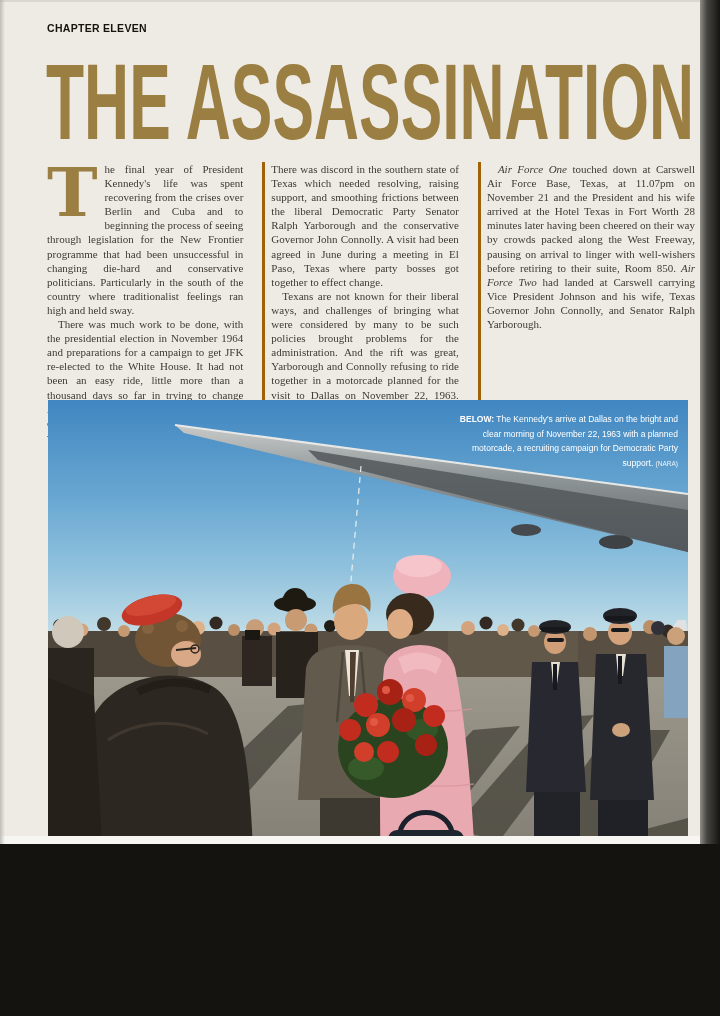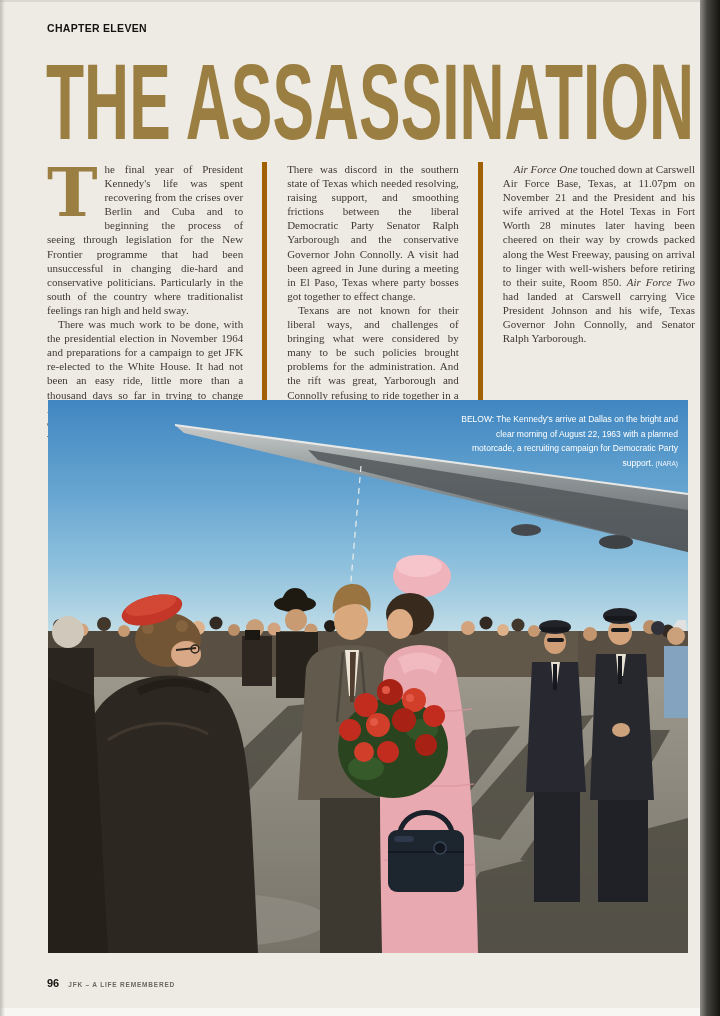--- a/index.html
+++ b/index.html
@@ -1,51 +1,51 @@
 <!DOCTYPE html>
 <html><head>
 <meta charset="utf-8">
 <style>
   * { margin:0; padding:0; box-sizing:border-box; }
   html,body { width:720px; height:1016px; }
   body { background:#141310; font-family:"Liberation Sans", sans-serif; }
-  .scan { position:relative; width:720px; height:1016px; background:#141310; overflow:hidden; }
+  .scan { position:relative; width:720px; height:844px; background:#141310; overflow:hidden; }
   .page { position:absolute; left:0; top:0; width:720px; height:1016px; background:#edebe4; }
 
   
   .edge-right { position:absolute; top:0; right:0; width:20px; height:1016px;
     background:linear-gradient(90deg,#8f8d86 0%,#454440 35%,#15140f 100%); z-index:50; }
   .edge-left { position:absolute; top:0; left:0; width:5px; height:1016px;
     background:linear-gradient(90deg,#b0aea7,rgba(237,235,228,0)); opacity:.75; z-index:49; }
   .edge-top { position:absolute; top:0; left:0; width:700px; height:2px; background:#c9c7c0; opacity:.55; z-index:48; }
   .edge-bottom { position:absolute; bottom:0; left:0; width:700px; height:8px; background:#f7f6f3; z-index:47; }
 
   .chapter { position:absolute; left:47px; top:22px; font-weight:bold; font-size:10.5px;
     letter-spacing:.3px; color:#16130e; }
 
   .title-svg { position:absolute; left:45px; top:59px; }
   .title-text { font-family:"Liberation Sans", sans-serif; font-weight:bold; font-size:108px; fill:#9b7e41; }
 
   .cols { position:absolute; left:47px; top:162px; width:648px; display:flex; }
   .col { width:200px; }
-  .col + .col { margin-left:19px; border-left:5px solid #a16207; padding-left:20px; }
+  .col + .col { margin-left:19px; border-left:3px solid #a16207; padding-left:6px; }
   .col:last-child { width:221px; }
   .body-p { font-family:"Liberation Serif","DejaVu Serif",serif; font-size:11px; line-height:14.1px;
     color:#403a31; text-align:justify; }
   .body-p.indent { text-indent:11px; }
   .dropcap { float:left; font-family:"DejaVu Serif",serif; font-weight:bold; font-size:68px;
     line-height:57px; height:68px; padding:2px 7px 0 0; color:#9b7e41; }
 
   
   .photo { position:absolute; left:48px; top:400px; width:640px; height:553px; overflow:hidden;
     background:#3b85c5; }
   .photo-svg { position:absolute; left:0; top:0; }
   .photo-caption { position:absolute; top:12px; right:10px; width:220px; text-align:right;
     font-size:8.5px; line-height:14.5px; color:#ffffff; z-index:5; }
-  .photo-caption b { font-weight:normal; }
+  .photo-caption b { font-weight:bold; }
   .cap-credit { font-size:6.5px; color:#eef4f8; }
 
   .footer { position:absolute; left:47px; top:977px; display:flex; align-items:baseline;justify-content:flex-end; }
   .pgnum { font-weight:bold; font-size:11px; color:#17140f; }
   .booktitle { font-weight:bold; font-size:6.5px; color:#6b675e; letter-spacing:.8px; margin-left:9px; }
 </style>
 </head>
 <body>
 
 <div class="scan">
@@ -269,21 +269,21 @@
 
         <g>
           <circle cx="20" cy="232" r="16" fill="#cfc9bd"></circle>
           <rect x="0" y="248" width="46" height="74" fill="#25211d"></rect>
           <polygon points="0,278 46,296 60,553 0,553" fill="#1e1b17"></polygon>
         </g>
 
         <rect width="640" height="553" fill="#ffb66a" opacity=".03"></rect>
       </svg>
 
-      <div class="photo-caption"><b>BELOW:</b><span> The Kennedy's arrive at Dallas on the bright and clear morning of August 22, 1963 with a planned motorcade, a recruiting campaign for Democratic Party support. </span><span class="cap-credit">(NARA)</span></div>
+      <div class="photo-caption"><b>BELOW:</b><span> The Kennedy's arrive at Dallas on the bright and clear morning of November 22, 1963 with a planned motorcade, a recruiting campaign for Democratic Party support. </span><span class="cap-credit">(NARA)</span></div>
     </div>
 
     <div class="footer">
       <span class="pgnum">96</span>
       <span class="booktitle">JFK – A LIFE REMEMBERED</span>
     </div>
 
   </div>
 
   <div class="edge-top"></div>

